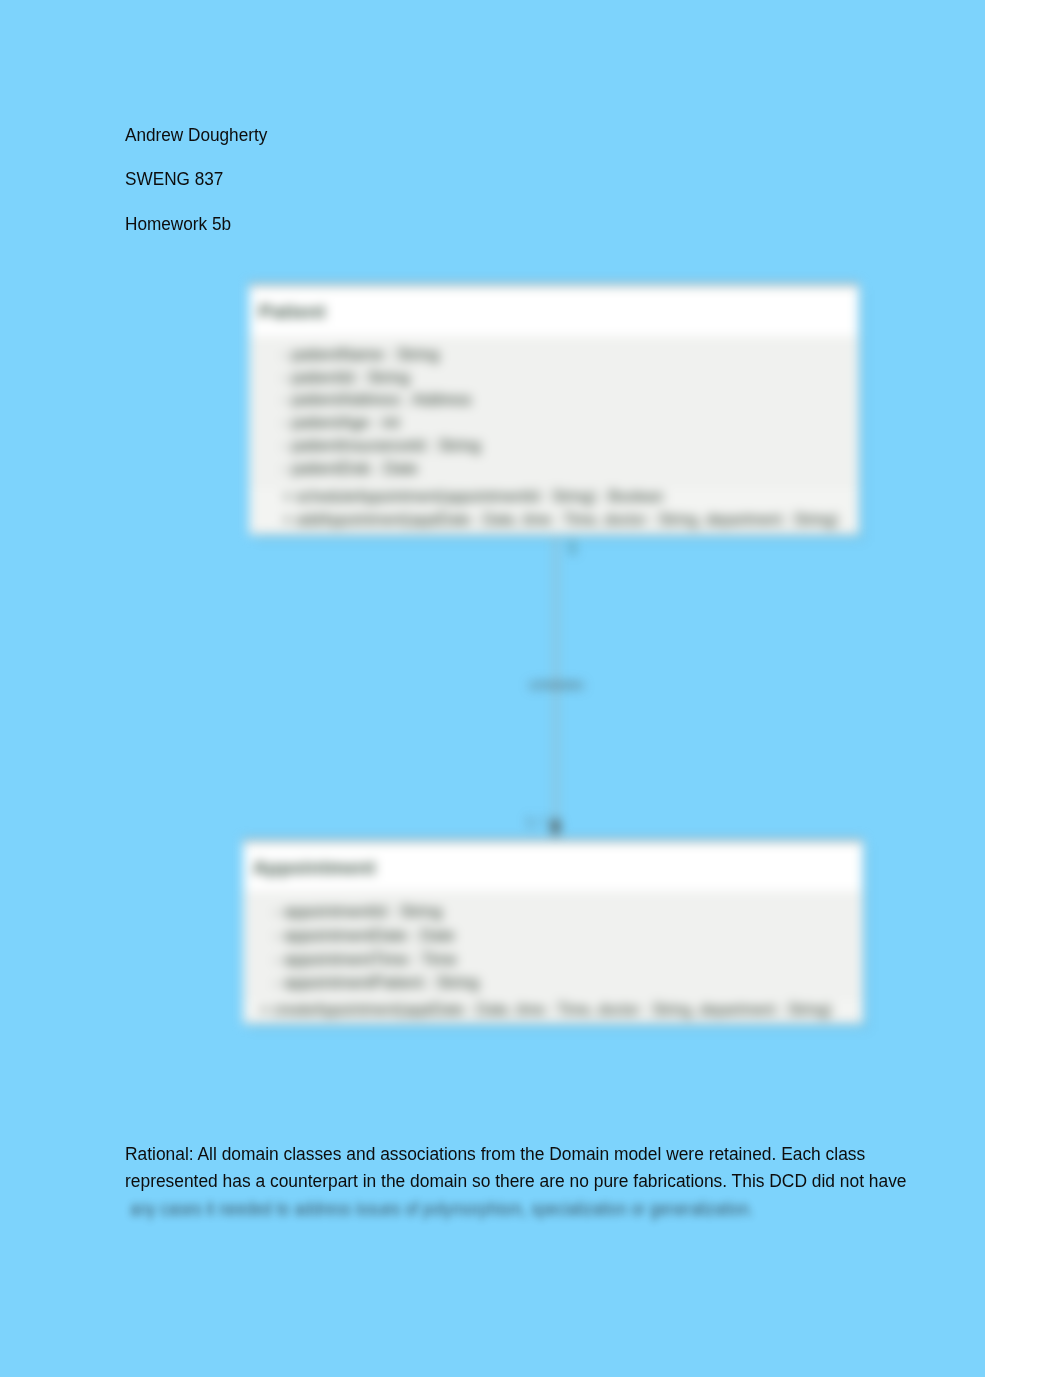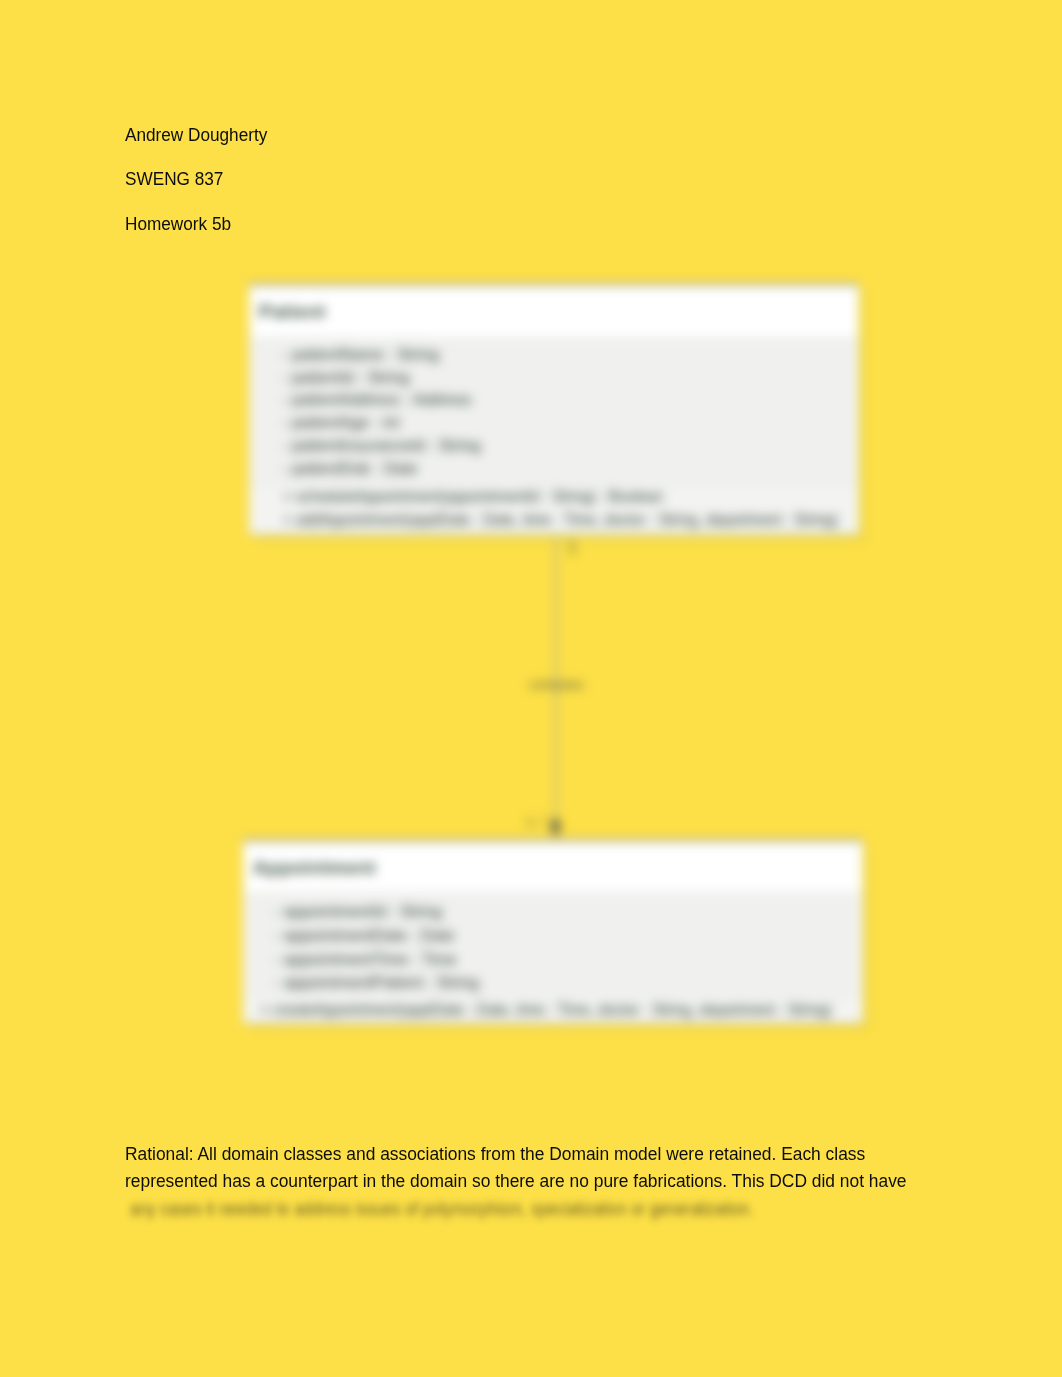--- a/index.html
+++ b/index.html
@@ -1,18 +1,18 @@
 <!DOCTYPE html>
 <html><head>
 <meta charset="utf-8">
 <style>
   html,body{margin:0;padding:0;}
   body{width:1062px;height:1377px;background:#ffffff;
        font-family:"Liberation Sans",sans-serif;}
-  .page{position:relative;width:1062px;height:1377px;overflow:hidden;background:#fde047;}
+  .page{position:relative;width:985px;height:1377px;overflow:hidden;background:#7dd3fc;}
 
   
   .doc-line{position:absolute;left:125px;font-size:18.3px;line-height:1;color:#0d0d0d;
             white-space:nowrap;transform:scaleX(0.94);transform-origin:left top;}
   .para-line{position:absolute;left:125px;font-size:18.3px;line-height:1;color:#0d0d0d;
              white-space:nowrap;transform:scaleX(0.951);transform-origin:left top;}
   .para-line.blurred{filter:blur(4.3px);opacity:0.68;color:#111;transform:scaleX(0.873);}
 
   
   .diagram{position:absolute;left:0;top:0;width:1062px;height:1377px;}

